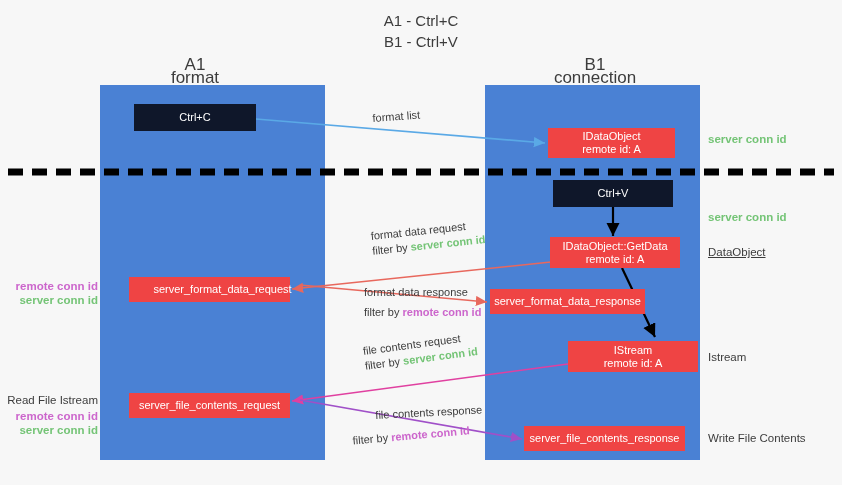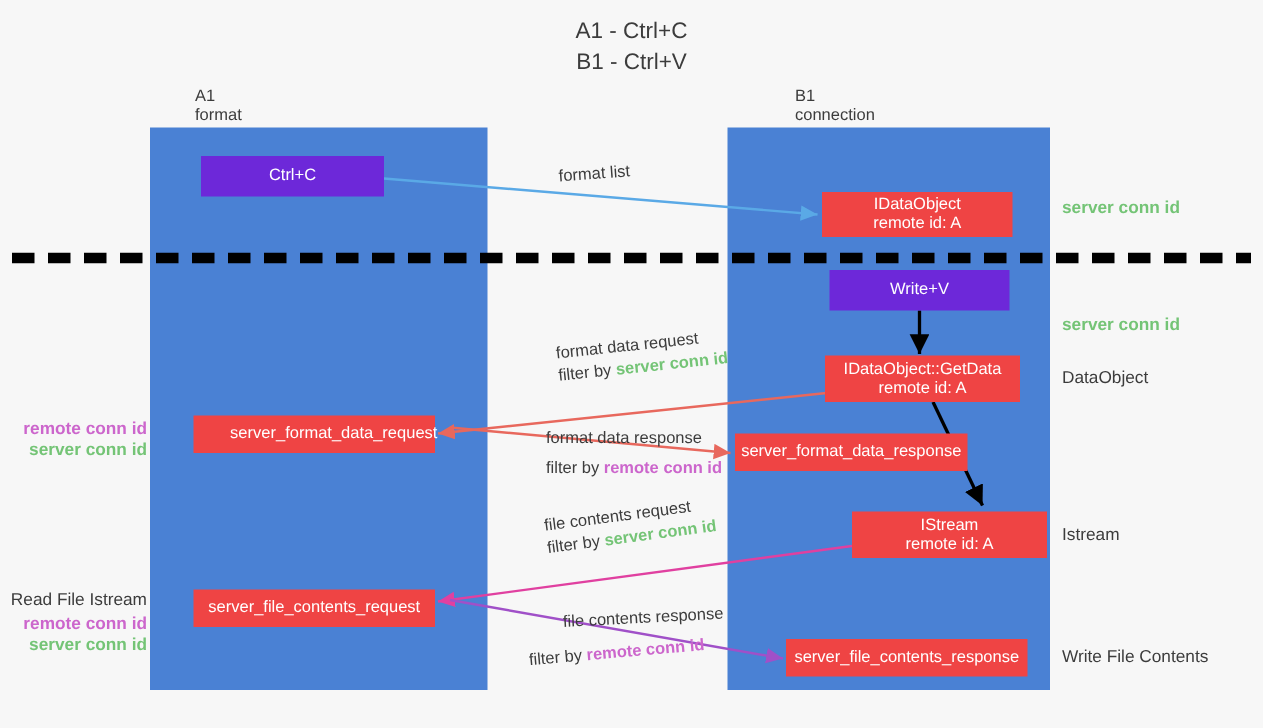--- a/index.html
+++ b/index.html
@@ -12,34 +12,34 @@
   .abs{position:absolute;}
 
   
   .title{
     left:0;top:10px;width:842px;text-align:center;
     font-size:15px;color:#3c3c3c;line-height:21px;
   }
 
   
   .lane-head{
-    font-size:11px;color:#3c3c3c;line-height:13px;
+    text-align:center;font-size:17px;color:#3c3c3c;line-height:13px;
   }
 
   
   .lane{background:#4a81d4;}
 
   
   .box{
     box-sizing:border-box;
     display:flex;align-items:center;justify-content:center;
     flex-direction:column;
     color:#ffffff;font-size:11px;line-height:13px;text-align:center;
   }
-  .box-green{background:#6d28d9;}
+  .box-green{background:#0f172a;}
   .box-orange{background:#ef4444;}
 
   
   .sidelabel{font-size:11.5px;color:#3c3c3c;line-height:14px;}
   .green-txt{color:#74c476;font-weight:bold;}
   .purple-txt{color:#cc66cc;font-weight:bold;}
 
   
   .annot{
     font-size:11px;color:#3c3c3c;line-height:15px;white-space:nowrap;
@@ -118,21 +118,21 @@
   <div class="abs box box-orange" style="left:129px;top:393px;width:161px;height:25px;">
     <span>server_file_contents_request</span>
   </div>
 
   <div class="abs box box-orange" style="left:548px;top:128px;width:127px;height:30px;">
     <span>IDataObject</span>
     <span>remote id: A</span>
   </div>
 
   <div class="abs box box-green" style="left:553px;top:180px;width:120px;height:27px;">
-    <span>Write+V</span>
+    <span>Ctrl+V</span>
   </div>
 
   <div class="abs box box-orange" style="left:550px;top:237px;width:130px;height:31px;">
     <span>IDataObject::GetData</span>
     <span>remote id: A</span>
   </div>
 
   <div class="abs box box-orange" style="left:490px;top:289px;width:155px;height:25px;">
     <span>server_format_data_response</span>
   </div>
@@ -143,21 +143,21 @@
   </div>
 
   <div class="abs box box-orange" style="left:524px;top:426px;width:161px;height:25px;text-align:center;">
     <span>server_file_contents_response</span>
   </div>
 
   <div class="abs sidelabel green-txt" style="left:708px;top:132px;">server conn id</div>
 
   <div class="abs sidelabel green-txt" style="left:708px;top:210px;">server conn id</div>
 
-  <div class="abs sidelabel" style="left:708px;top:245px;">DataObject</div>
+  <div class="abs sidelabel" style="left:708px;top:245px;text-decoration:underline;">DataObject</div>
 
   <div class="abs sidelabel" style="left:708px;top:350px;">Istream</div>
 
   <div class="abs sidelabel" style="left:708px;top:431px;">Write File Contents</div>
 
   <div class="abs" style="left:6px;top:279px;width:92px;text-align:right;">
     <div class="sidelabel purple-txt">remote conn id</div>
     <div class="sidelabel green-txt">server conn id</div>
   </div>
 

